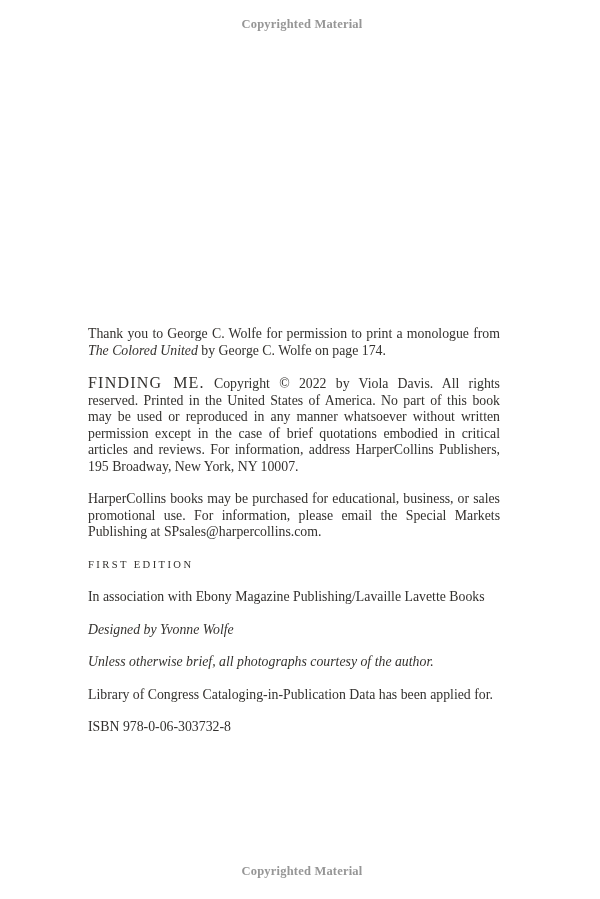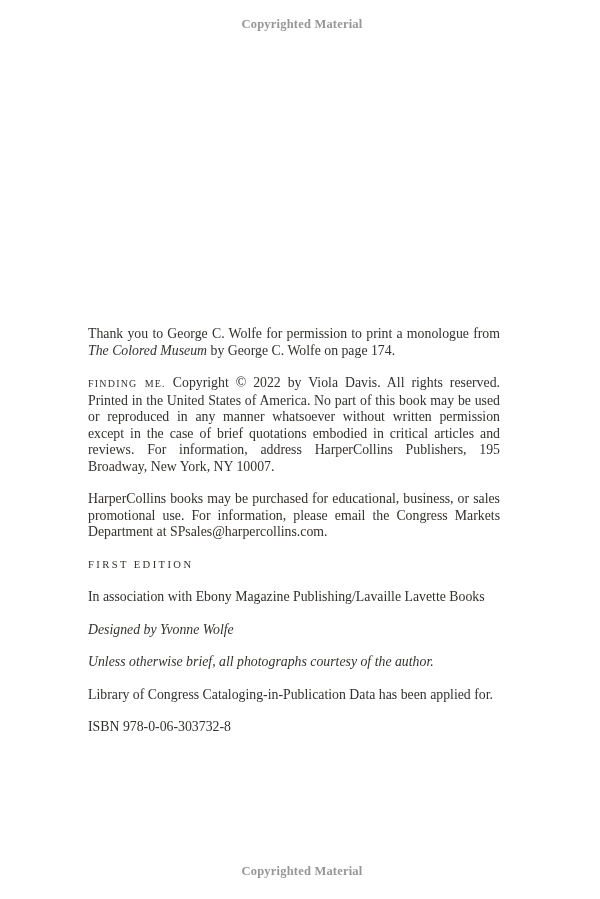--- a/index.html
+++ b/index.html
@@ -32,21 +32,21 @@
     width: 412px;
     font-size: 13.8px;
     line-height: 16.5px;
   }
   .text-block p {
     margin: 0 0 16px 0;
     text-align: justify;
   }
   .italic { font-style: italic; }
   .sc {
-    font-size: 10px;
+    font-size: 16px;
     letter-spacing: 1.2px;
   }
   .edition-line {
     font-size: 10.6px;
     letter-spacing: 2.4px;
     text-align: left !important;
   }
   .left { text-align: left; font-family: Liberation Serif, serif; }
   .printers-key { word-spacing: 3px; }
   .printers-key .printer-code { margin: 0 12px; }
@@ -54,25 +54,25 @@
 </head>
 <body>
 
 <div class="page">
 
   <div class="watermark top">Copyrighted Material</div>
 
   <div class="text-block">
 
 
-    <p><span>Thank you to George C. Wolfe for permission to print a monologue from </span><span class="italic">The Colored Museum</span><span> by George C. Wolfe on page 174.</span></p>
+    <p><span>Thank you to George C. Wolfe for permission to print a monologue from </span><span class="italic">The Colored United</span><span> by George C. Wolfe on page 174.</span></p>
 
     <p><span class="sc">FINDING ME.</span><span> Copyright © 2022 by Viola Davis. All rights reserved. Printed in the United States of America. No part of this book may be used or reproduced in any manner whatsoever without written permission except in the case of brief quotations embodied in critical articles and reviews. For information, address HarperCollins Publishers, 195 Broadway, New York, NY 10007.</span></p>
 
-    <p>HarperCollins books may be purchased for educational, business, or sales promotional use. For information, please email the Congress Markets Department at SPsales@harpercollins.com.</p>
+    <p>HarperCollins books may be purchased for educational, business, or sales promotional use. For information, please email the Special Markets Publishing at SPsales@harpercollins.com.</p>
 
     <p class="edition-line">FIRST EDITION</p>
 
     <p class="left">In association with Ebony Magazine Publishing/Lavaille Lavette Books</p>
 
     <p class="left italic">Designed by Yvonne Wolfe</p>
 
     <p class="left italic">Unless otherwise brief, all photographs courtesy of the author.</p>
 
     <p class="left">Library of Congress Cataloging-in-Publication Data has been applied for.</p>

